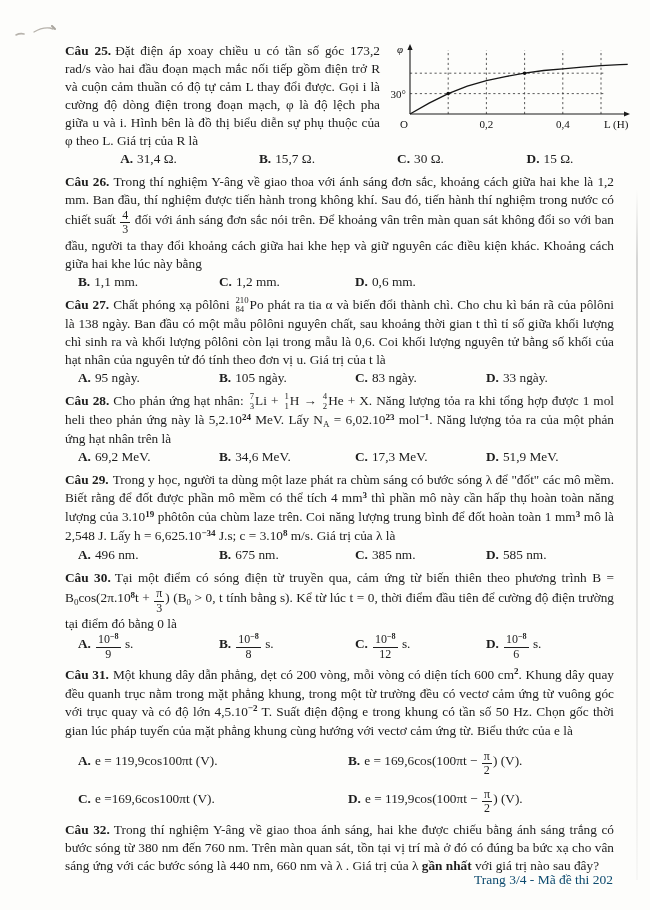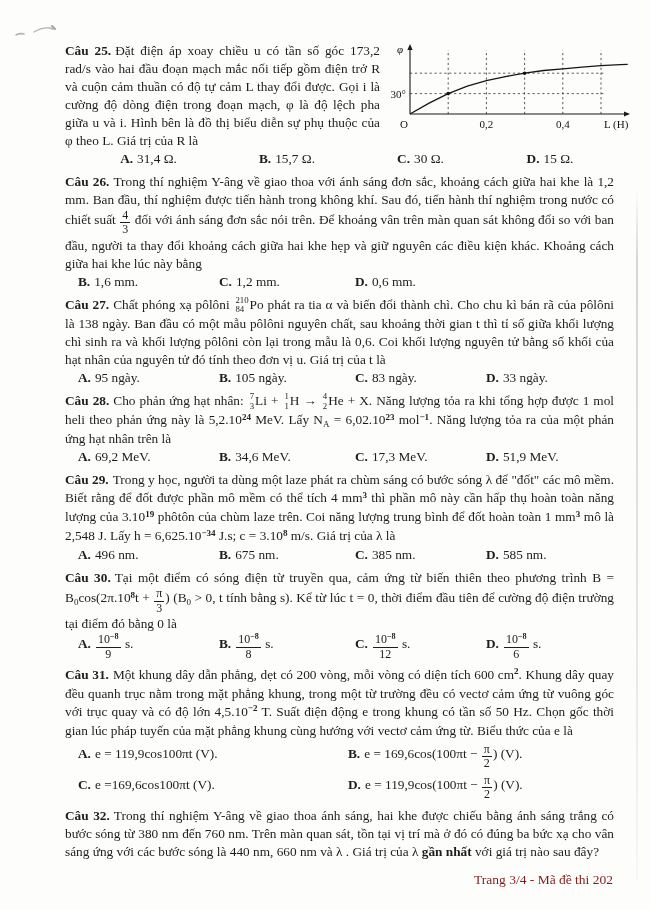--- a/index.html
+++ b/index.html
@@ -17,39 +17,39 @@
   .opts{display:flex;margin-left:13px;align-items:baseline;}
   .opts.clr{clear:both;text-align:center;}
   .opt{white-space:nowrap;}
   .opt b{margin-right:4px;}
   .cols4 .opt:nth-child(1){width:141px;}
   .cols4 .opt:nth-child(2){width:136px;}
   .cols4 .opt:nth-child(3){width:131px;}
   .cols4 .opt:nth-child(4){flex:1;}
   .cols2 .opt:nth-child(1){width:270px;}
   .cols2 .opt:nth-child(2){flex:1;}
-  .cols2{margin-top:3px;justify-content:center;}
+  .cols2{margin-top:10px;justify-content:center;}
   
   .supr{font-size:0.68em;position:relative;top:-0.5em;font-weight:bold;}
   .subr{font-size:0.68em;position:relative;top:0.3em;}
   .frac{display:inline-block;text-align:center;vertical-align:-0.8em;line-height:1.12;font-size:0.9em;margin:0 1px;}
   .frac .num{display:block;padding:0 2px;}
   .frac .den{display:block;border-top:1px solid #1d1d1d;padding:0 2px;}
   .pre{display:inline-block;font-size:0.66em;line-height:1.1;vertical-align:-0.42em;margin:0 1px 0 2px;}
   .pre span{display:block;}
   
   .graph-float{float:right;width:252px;height:96px;margin:-2px -26px 2px 8px;}
   .grid{stroke:#3c3c3c;stroke-width:0.85;stroke-dasharray:2.2,2.7;}
   .axis{stroke:#1a1a1a;stroke-width:1.1;fill:none;}
   .axisfill{fill:#1a1a1a;stroke:none;}
   .curve{fill:none;stroke:#161616;stroke-width:1.35;}
   text.clabel{font-family:"Liberation Serif","DejaVu Serif",serif;font-size:11px;fill:#111;}
   .italic{font-style:italic;}
   
-  .footer{position:absolute;right:37px;top:871px;font-size:13.5px;color:#7f1d1d;}
+  .footer{position:absolute;right:37px;top:871px;font-size:13.5px;color:#0c4a6e;}
   .edge-shadow{position:absolute;left:636px;top:190px;width:2px;height:690px;
     background:linear-gradient(180deg,rgba(140,140,140,0) 0%,rgba(140,140,140,0.34) 10%,rgba(150,150,150,0.26) 55%,rgba(140,140,140,0.05) 100%);}
   .scribble{position:absolute;left:12px;top:16px;opacity:0.65;}
 </style>
 </head>
 <body>
 
 <div class="page">
 
   <svg class="scribble" width="60" height="28" viewBox="0 0 60 28">
@@ -90,21 +90,21 @@
         <span class="opt"><b>A.</b><span>31,4 Ω.</span></span>
         <span class="opt"><b>B.</b><span>15,7 Ω.</span></span>
         <span class="opt"><b>C.</b><span>30 Ω.</span></span>
         <span class="opt"><b>D.</b><span>15 Ω.</span></span>
       </div>
     </div>
 
     <div class="question">
       <p class="qbody"><b class="qnum">Câu 26.</b><span>Trong thí nghiệm Y-âng về giao thoa với ánh sáng đơn sắc, khoảng cách giữa hai khe là 1,2 mm. Ban đầu, thí nghiệm được tiến hành trong không khí. Sau đó, tiến hành thí nghiệm trong nước có chiết suất <span class="frac"><span class="num">4</span><span class="den">3</span></span> đối với ánh sáng đơn sắc nói trên. Để khoảng vân trên màn quan sát không đổi so với ban đầu, người ta thay đổi khoảng cách giữa hai khe hẹp và giữ nguyên các điều kiện khác. Khoảng cách giữa hai khe lúc này bằng</span></p>
       <div class="opts cols4">
-        <span class="opt"><b>B.</b><span>1,6 mm.</span></span>
+        <span class="opt"><b>B.</b><span>1,1 mm.</span></span>
         <span class="opt"><b>C.</b><span>1,2 mm.</span></span>
         <span class="opt"><b>D.</b><span>0,6 mm.</span></span>
       </div>
     </div>
 
     <div class="question">
       <p class="qbody"><b class="qnum">Câu 27.</b><span>Chất phóng xạ pôlôni <span class="pre"><span>210</span><span>84</span></span>Po phát ra tia α và biến đổi thành chì. Cho chu kì bán rã của pôlôni là 138 ngày. Ban đầu có một mẫu pôlôni nguyên chất, sau khoảng thời gian t thì tỉ số giữa khối lượng chì sinh ra và khối lượng pôlôni còn lại trong mẫu là 0,6. Coi khối lượng nguyên tử bằng số khối của hạt nhân của nguyên tử đó tính theo đơn vị u. Giá trị của t là</span></p>
       <div class="opts cols4">
         <span class="opt"><b>A.</b><span>95 ngày.</span></span>
         <span class="opt"><b>B.</b><span>105 ngày.</span></span>

